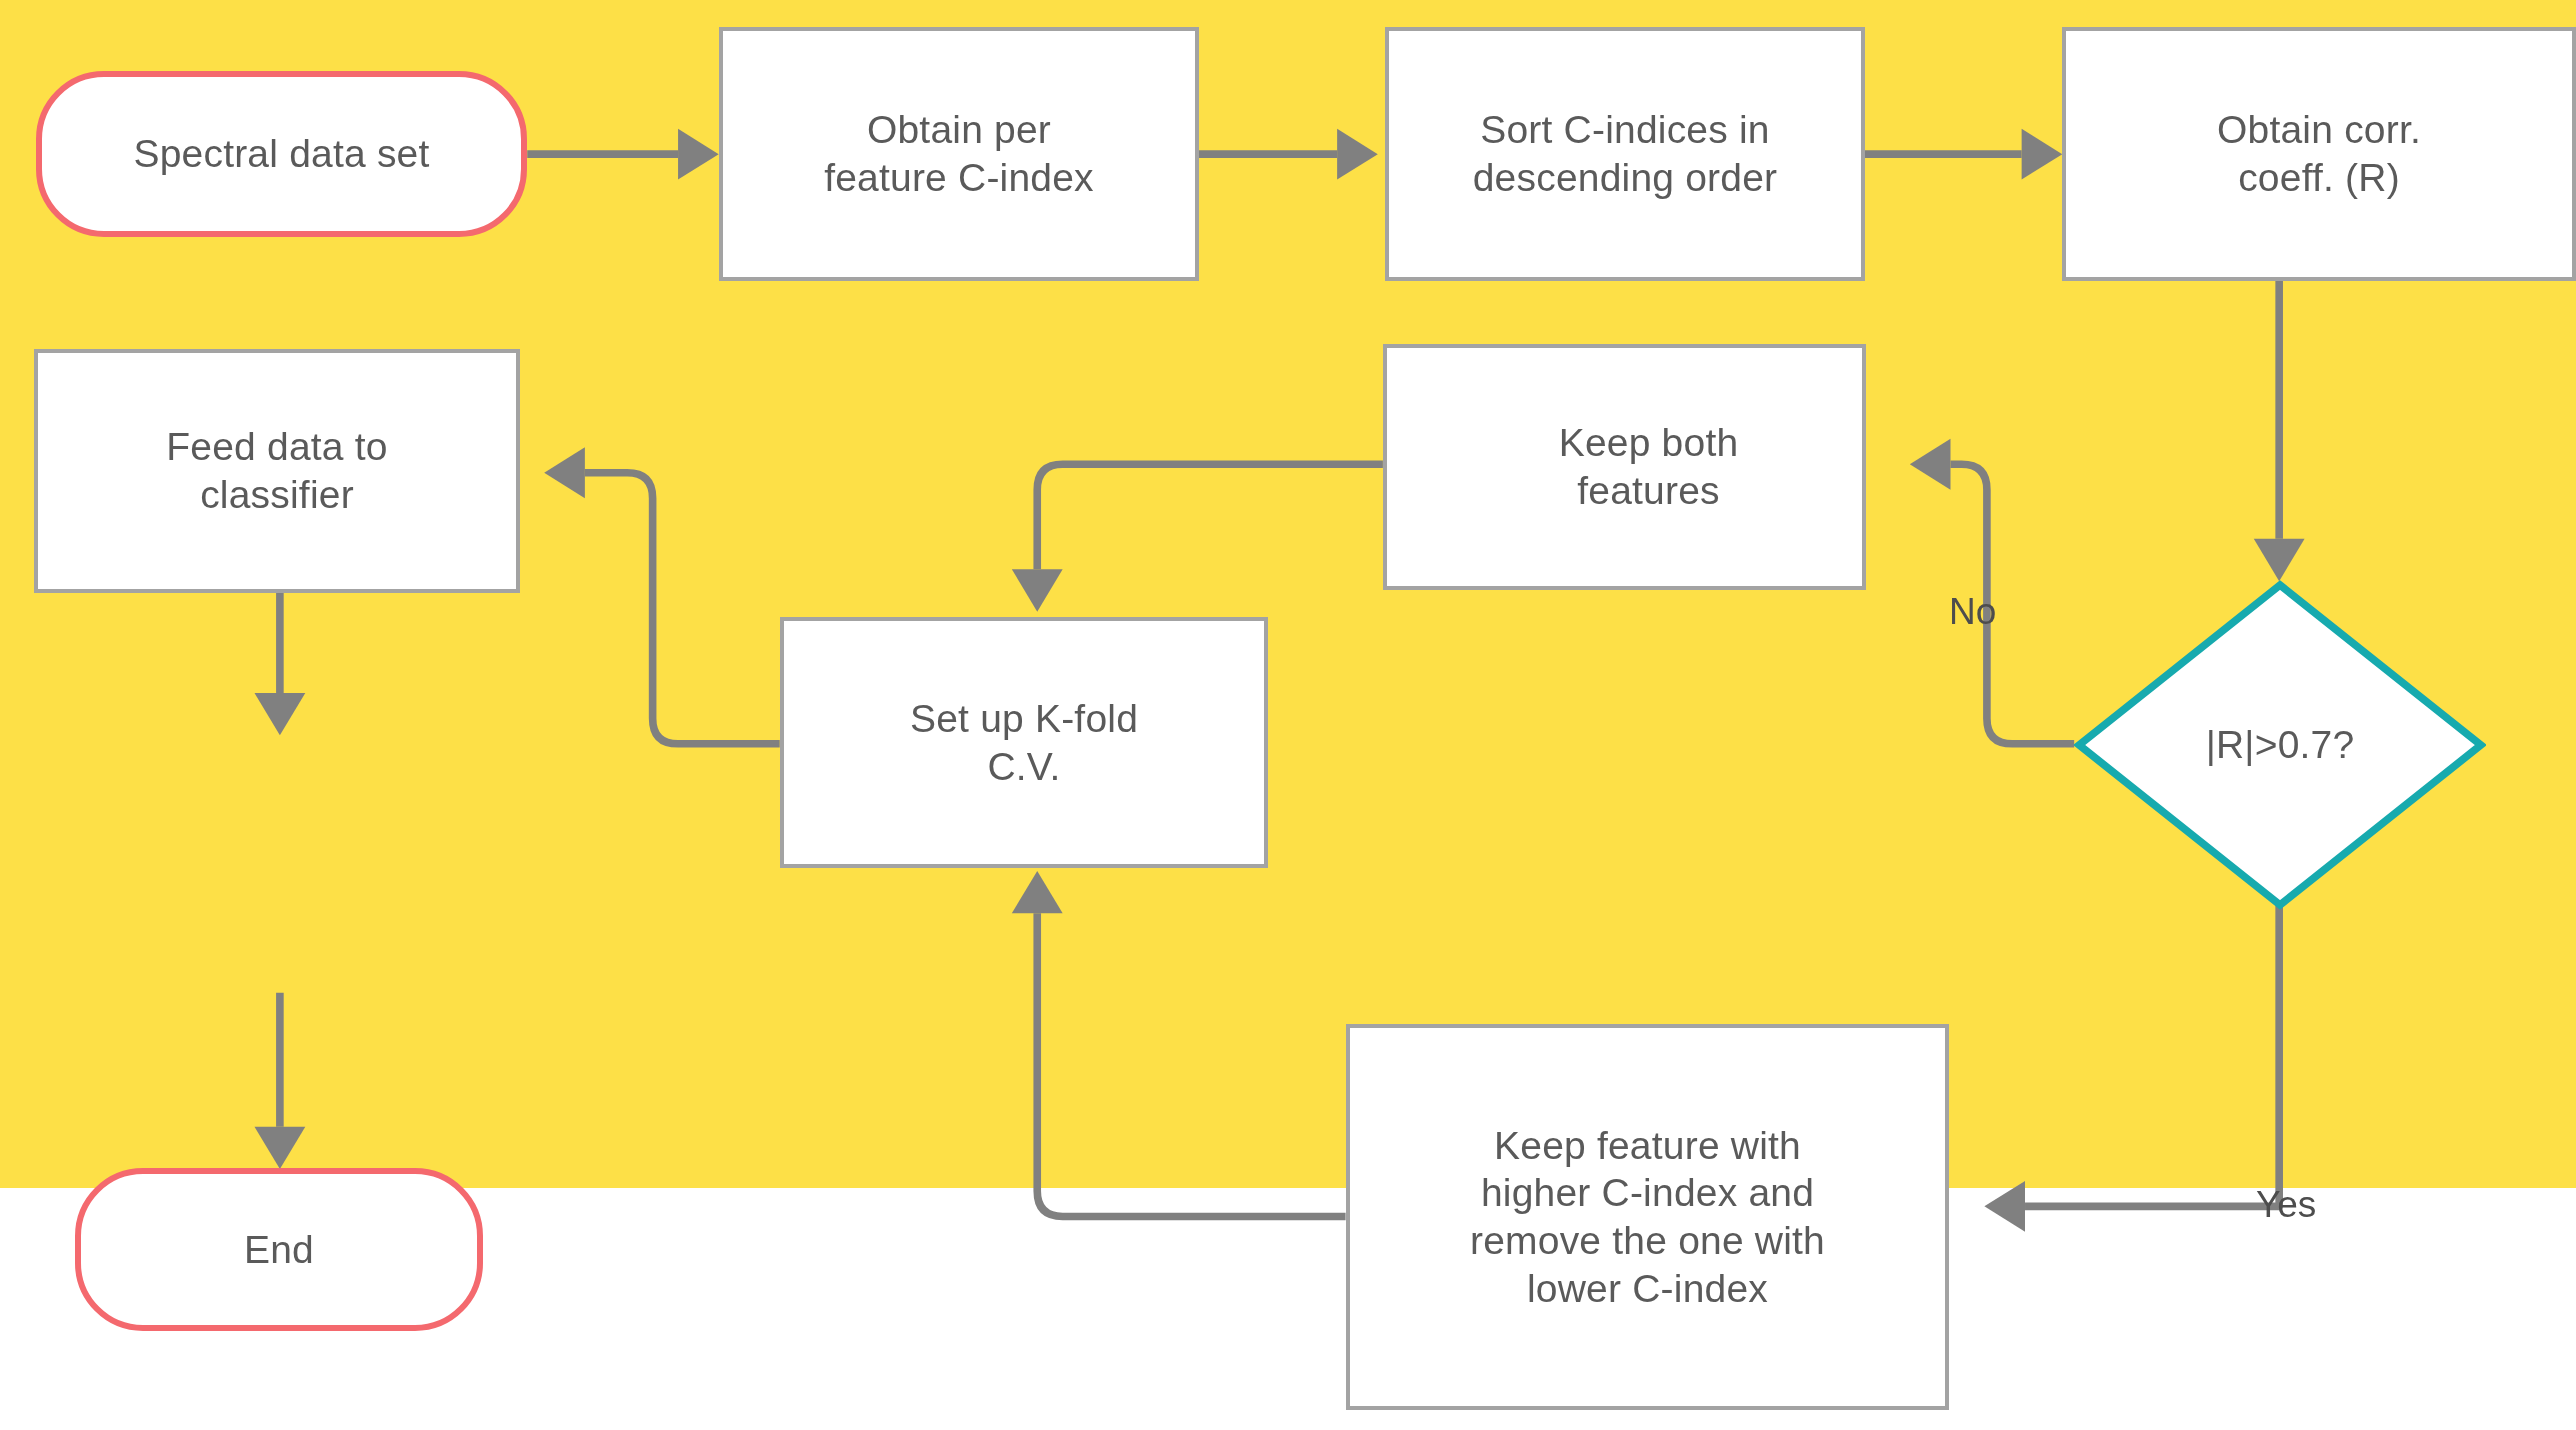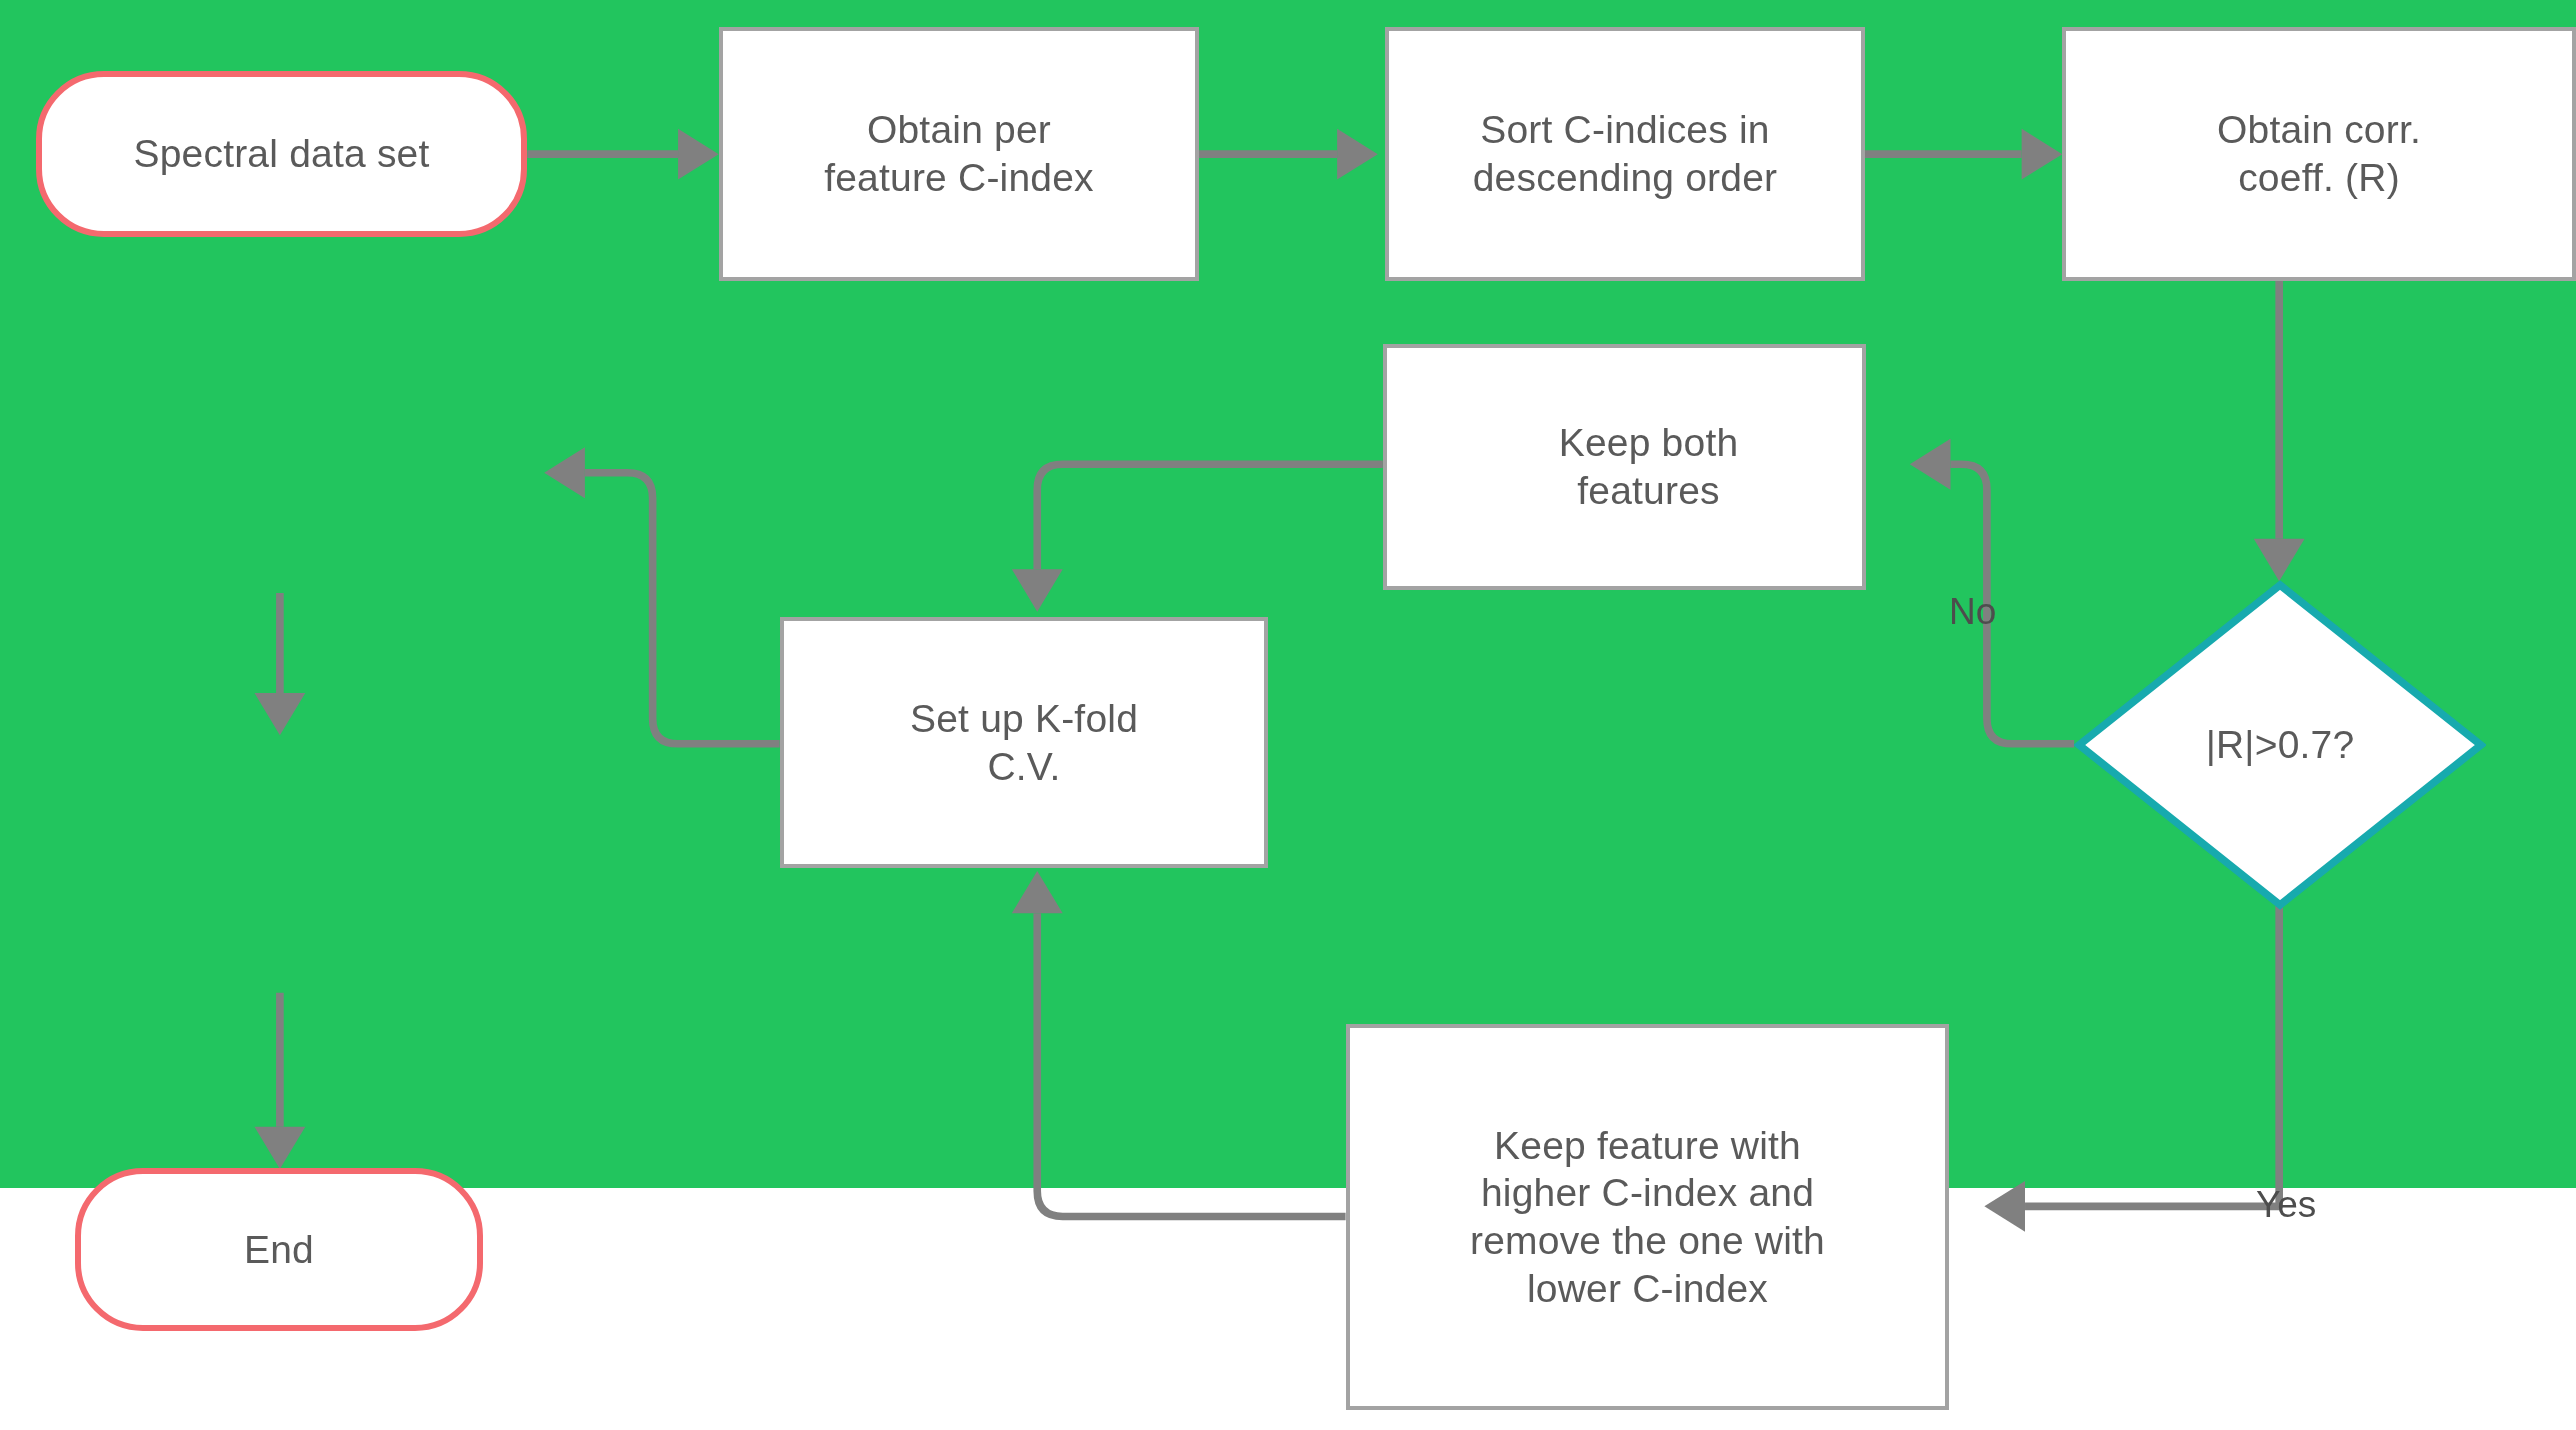--- a/index.html
+++ b/index.html
@@ -11,21 +11,21 @@
   body {
     width: 2576px;
     height: 1430px;
     font-family: "Liberation Sans", "DejaVu Sans", sans-serif;
     overflow: hidden;
   }
   #flow-canvas {
     position: relative;
     width: 2576px;
     height: 1188px;
-    background: #22c55e;
+    background: #fde047;
   }
   #edge-layer {
     position: absolute;
     left: 0;
     top: 0;
     width: 2576px;
     height: 1430px;
     pointer-events: none;
   }
   .node {
@@ -204,20 +204,24 @@
   <div class="node process" style="left:1383px; top:344px; width:483px; height:246px;padding-left:48px;">
     <span class="label">Keep both
 features</span>
   </div>
 
   <div class="node process" style="left:780px; top:617px; width:488px; height:251px;">
     <span class="label">Set up K-fold
 C.V.</span>
   </div>
 
+  <div class="node process" style="left:34px; top:349px; width:486px; height:244px;">
+    <span class="label">Feed data to
+classifier</span>
+  </div>
 
 
   <div class="node terminal" style="left:75px; top:1168px; width:408px; height:163px;">
     <span class="label">End</span>
   </div>
 
   <div class="edge-label" style="left:1949px; top:593px;">No</div>
 
   <div class="edge-label" style="left:2256px; top:1186px;">Yes</div>
 

